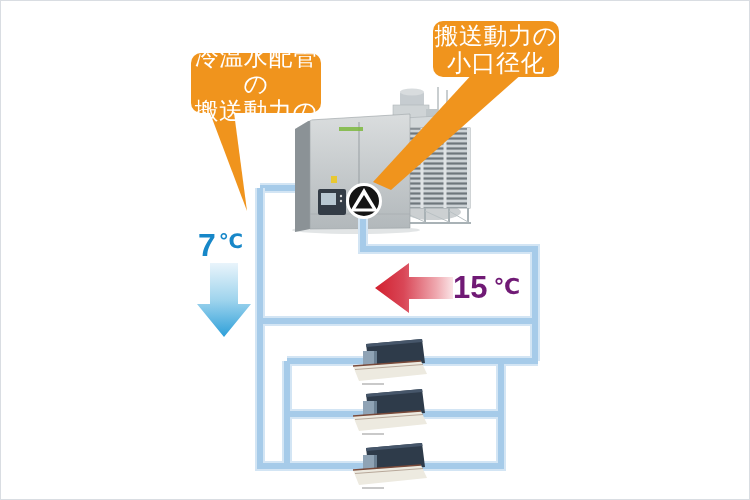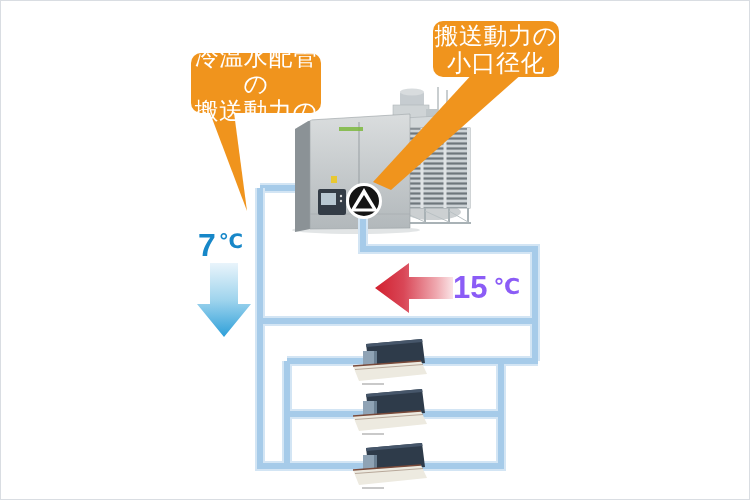--- a/index.html
+++ b/index.html
@@ -23,21 +23,21 @@
     align-items:center;
   }
   #callout-piping{left:190px;top:52px;width:130px;height:60px;}
   #callout-transport{left:432px;top:20px;width:126px;height:56px;}
   .temp-label{
     position:absolute;z-index:2;
     display:flex;align-items:flex-start;
     font-weight:bold;white-space:nowrap;
   }
   #supply-temp-label{left:197px;top:226px;color:#1787C8;font-size:32px;}
-  #return-temp-label{left:452px;top:269px;color:#8b5cf6;font-size:31px;}
+  #return-temp-label{left:452px;top:269px;color:#701a75;font-size:31px;}
   .temp-unit{font-size:20px;font-weight:bold;padding-top:2px;padding-left:3px;}
   #return-temp-label .temp-unit{font-size:22px;padding-top:4px;padding-left:6px;}
 </style>
 </head>
 <body>
 
 <div id="stage">
 
   <svg id="diagram-svg" width="748" height="498" viewBox="0 0 748 498">
     <defs>

